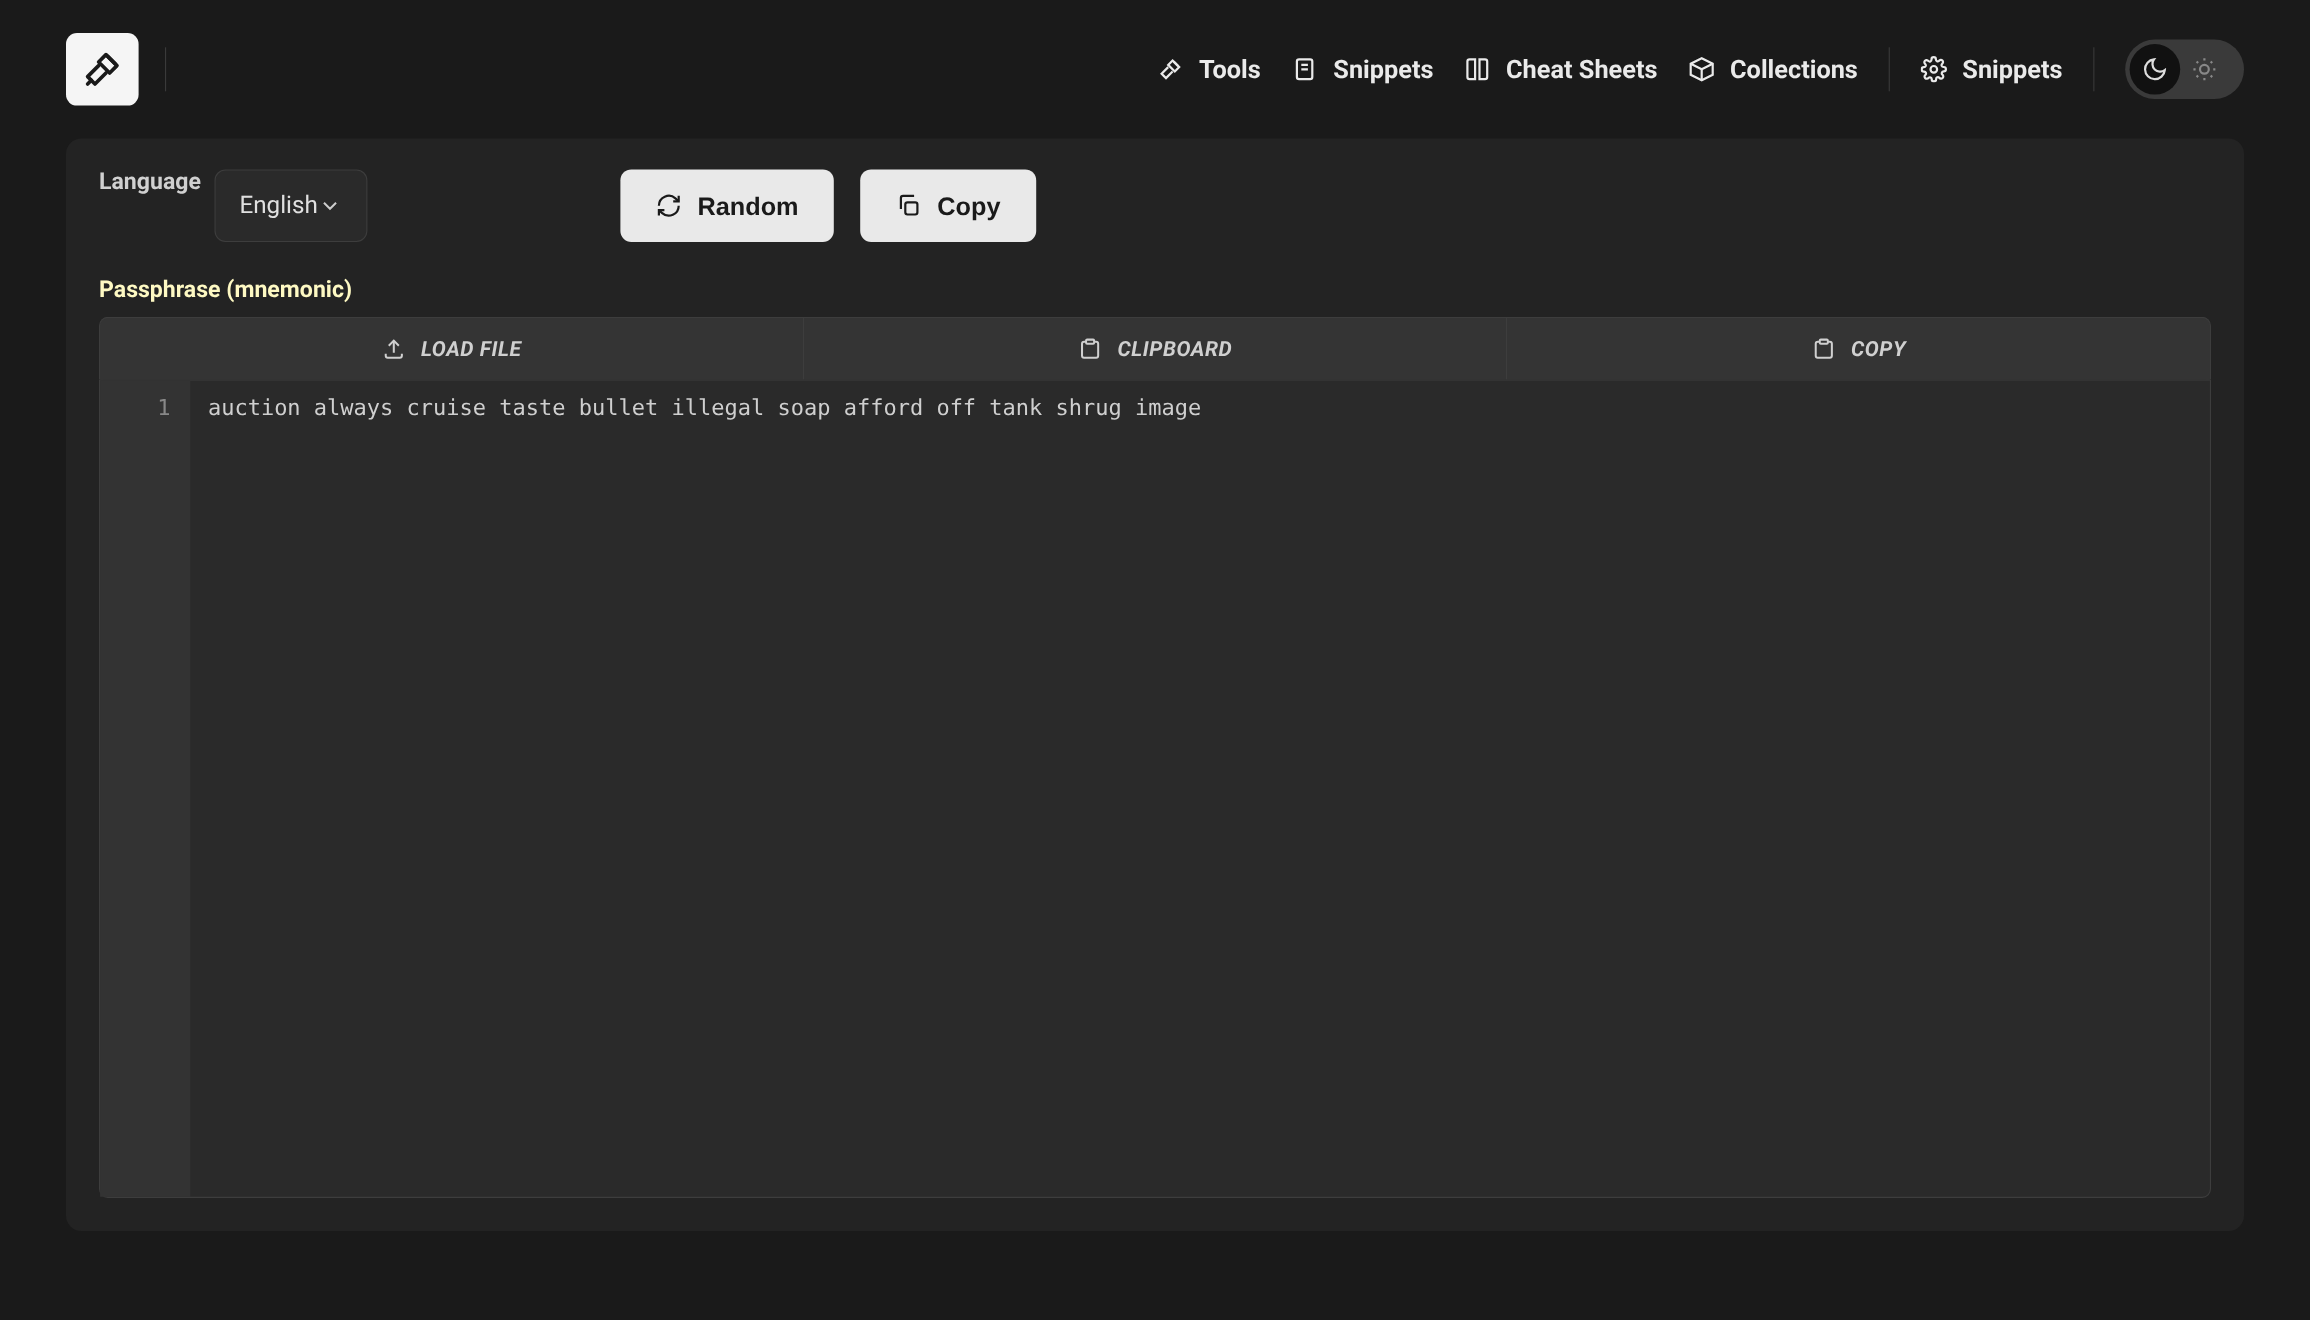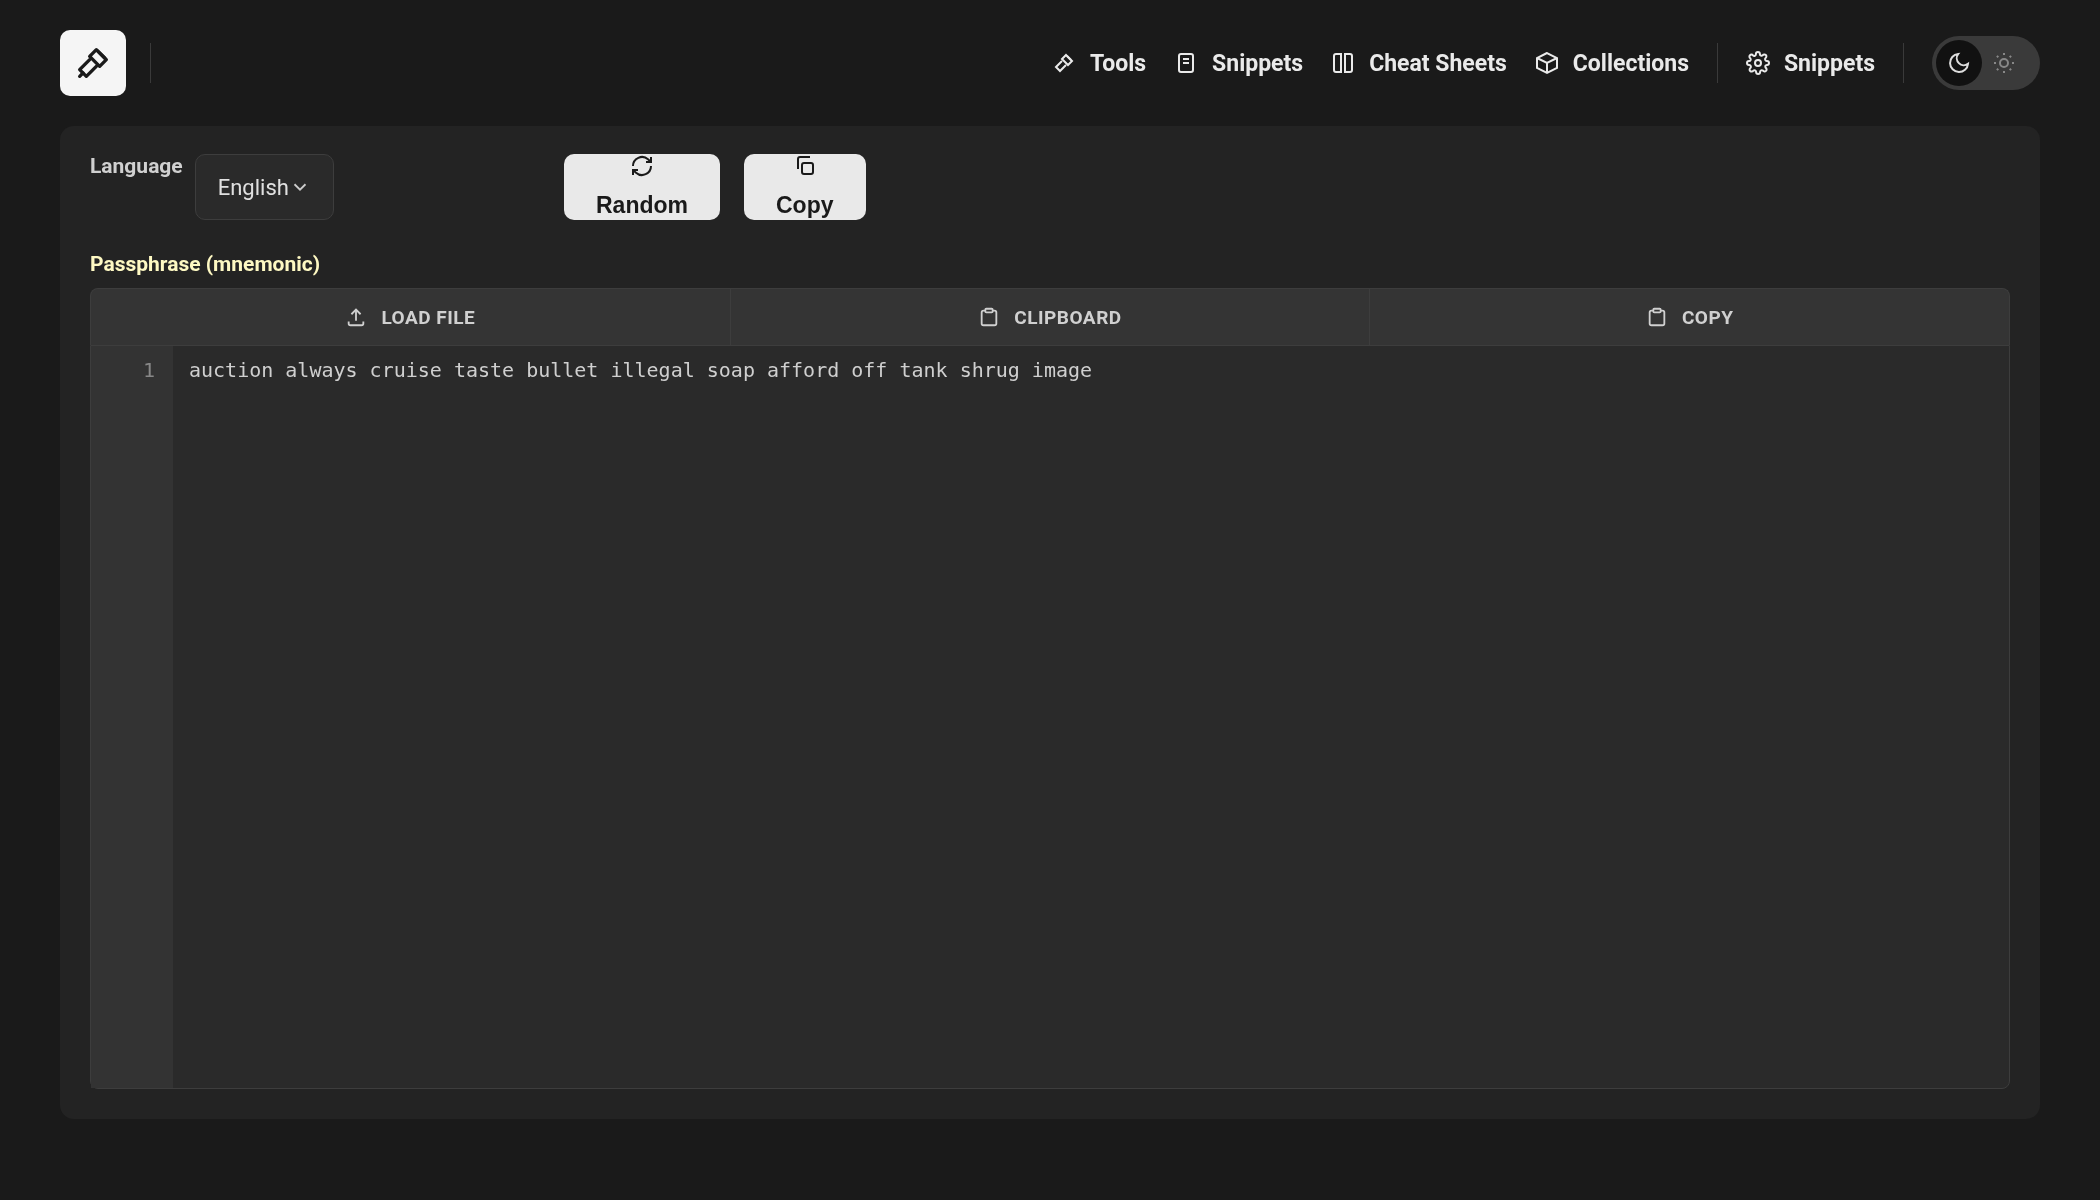--- a/index.html
+++ b/index.html
@@ -139,21 +139,20 @@
     border:none;
     border-radius:10px;
     height:66px;
     padding: 0 32px;
     font-weight:700;
     font-size:23px;
     display:flex;
     align-items:center;
     gap:14px;
     cursor:pointer;
-    flex-direction:column;
   }
   .btn svg { width:24px; height:24px; stroke:#1a1a1a; fill:none; stroke-width:2; }
 
   .passphrase-label {
     font-weight:700;
     font-size:21px;
     color:#fef9c3;
     margin-top: 32px;
     margin-bottom: 12px;
   }
@@ -172,20 +171,21 @@
     display:flex;
     align-items:center;
     justify-content:center;
     gap:14px;
     font-weight:700;
     font-size:19px;
     letter-spacing:0.5px;
     color:#d0d0d0;
     cursor:pointer;
     border-right:1px solid #3d3d3d;
+    font-style:italic;
   }
   .tb-btn:last-child { border-right:none; }
   .tb-btn svg { width:22px; height:22px; stroke:#d0d0d0; fill:none; stroke-width:2; }
 
   .editor {
     display:flex;
     border:1px solid #3d3d3d;
     border-radius:0 0 8px 8px;
     height: 744px;
     background:#2a2a2a;

